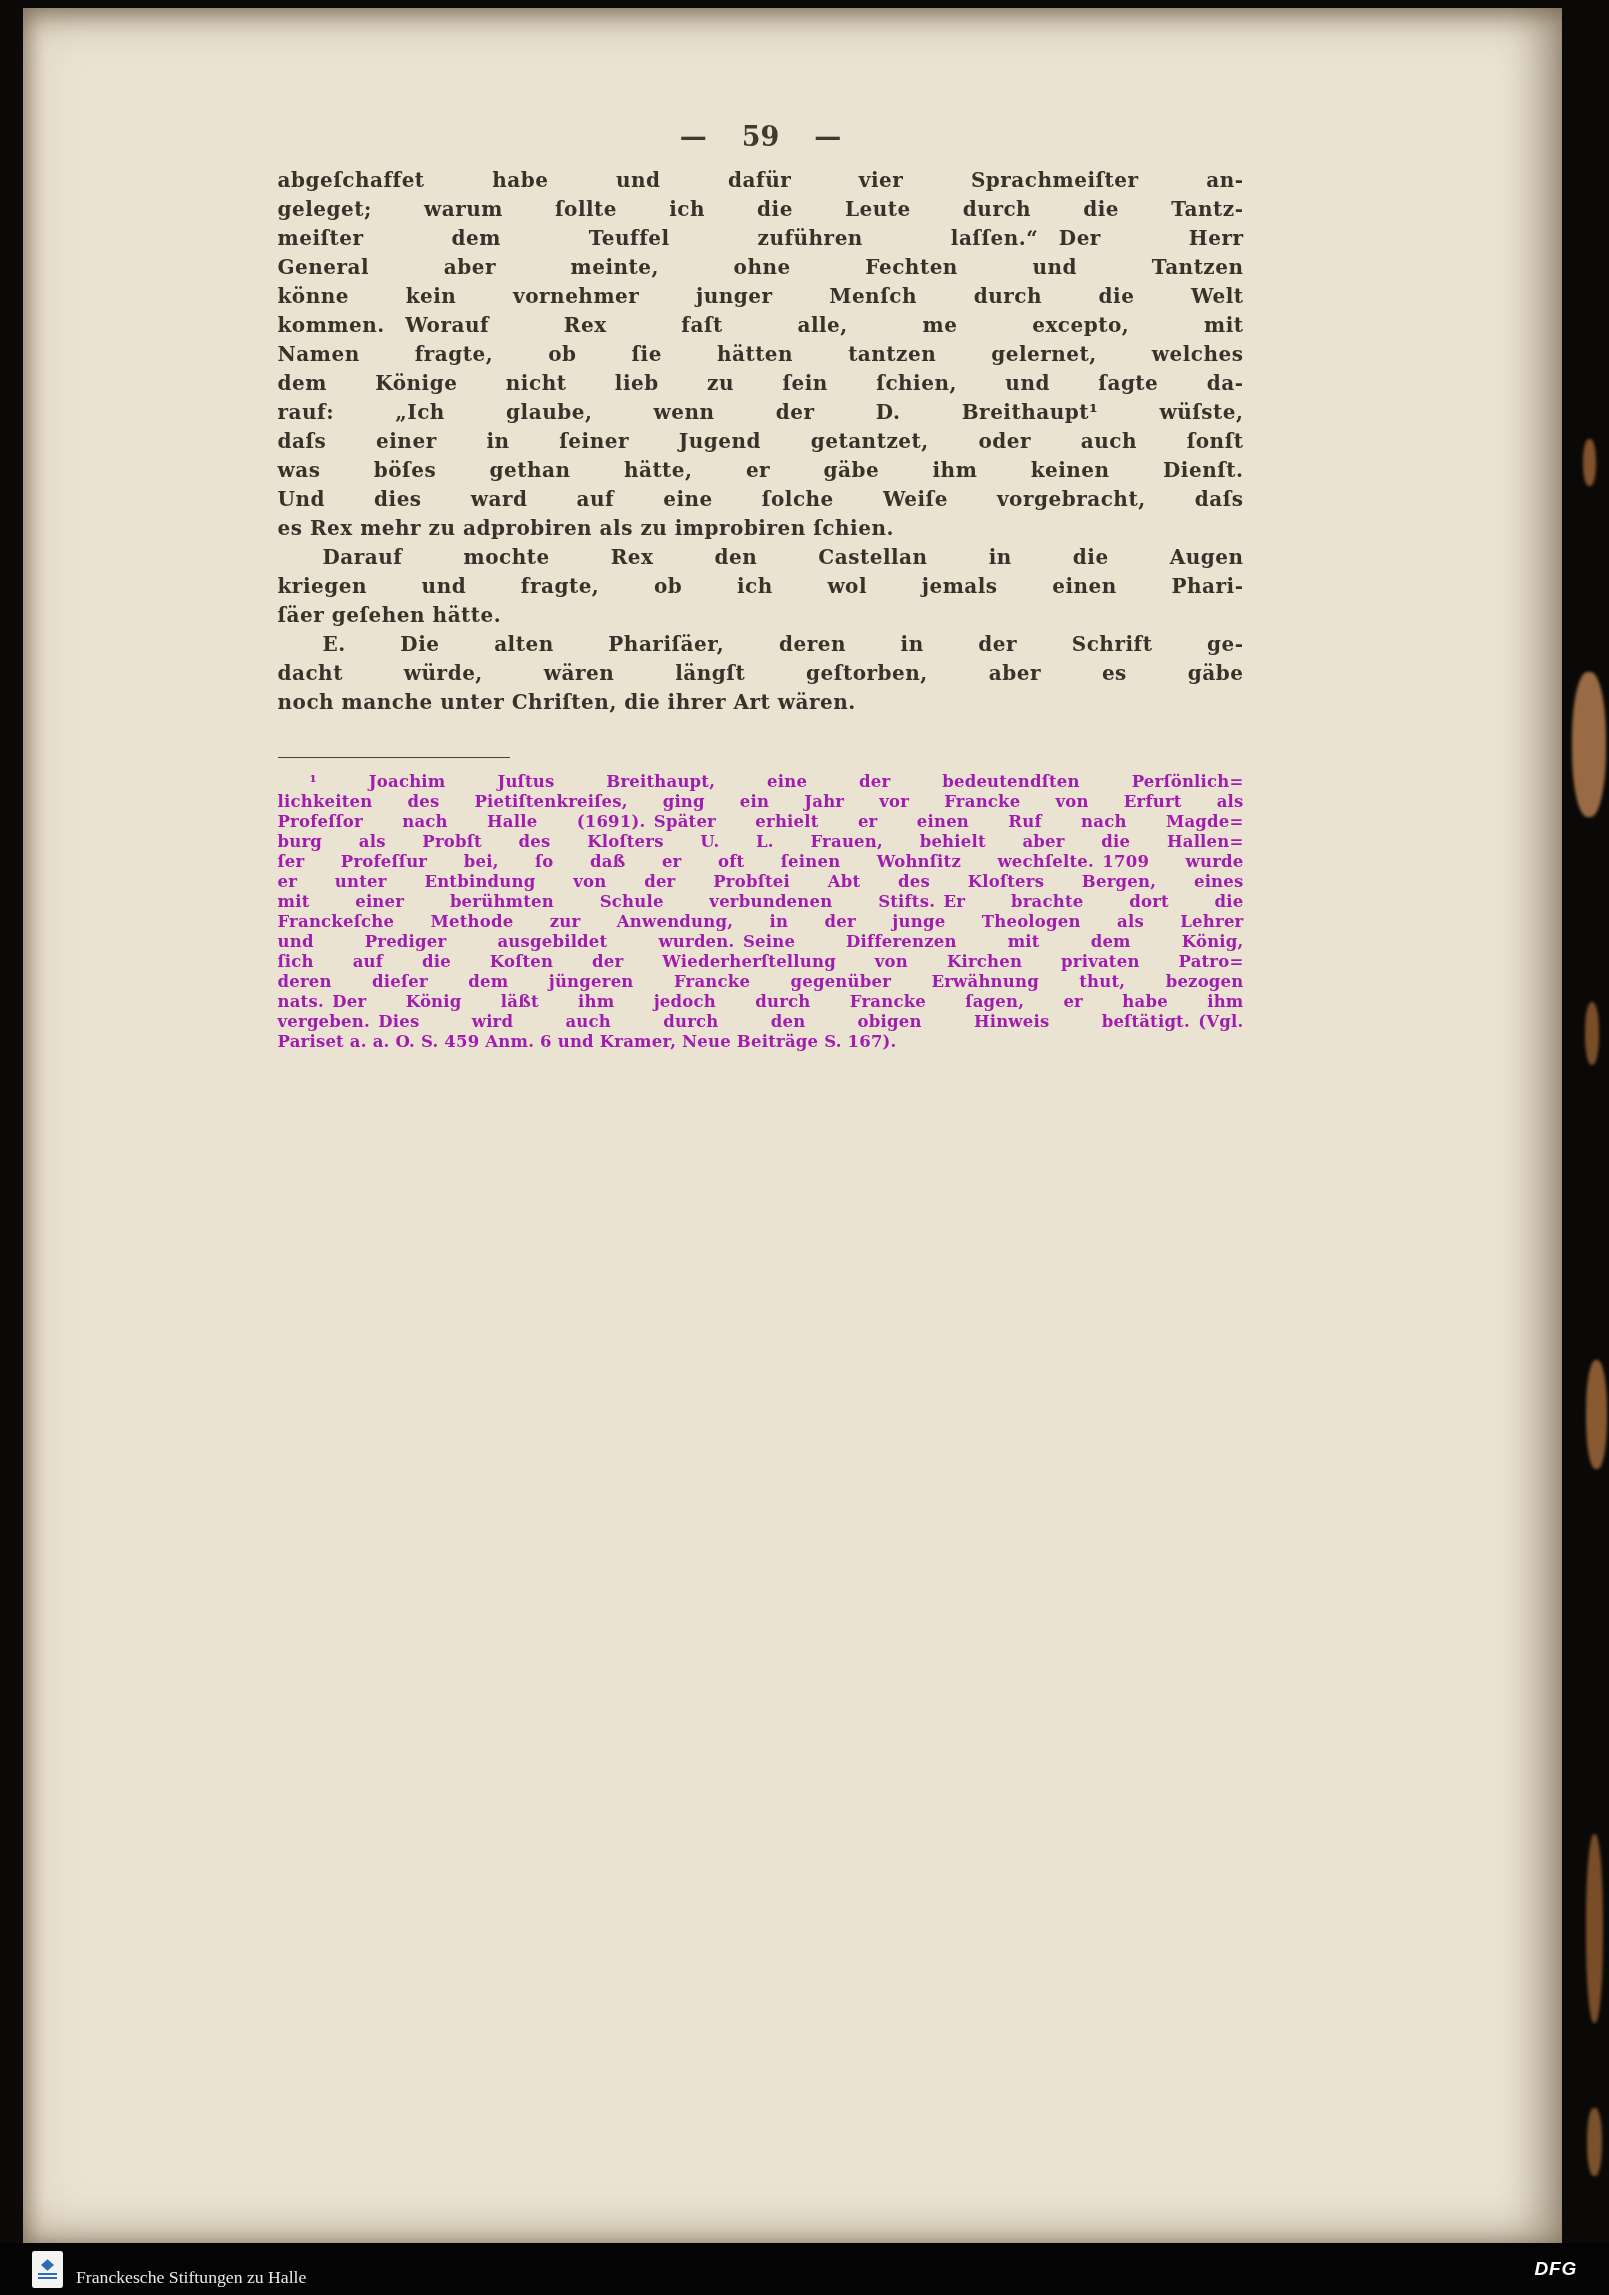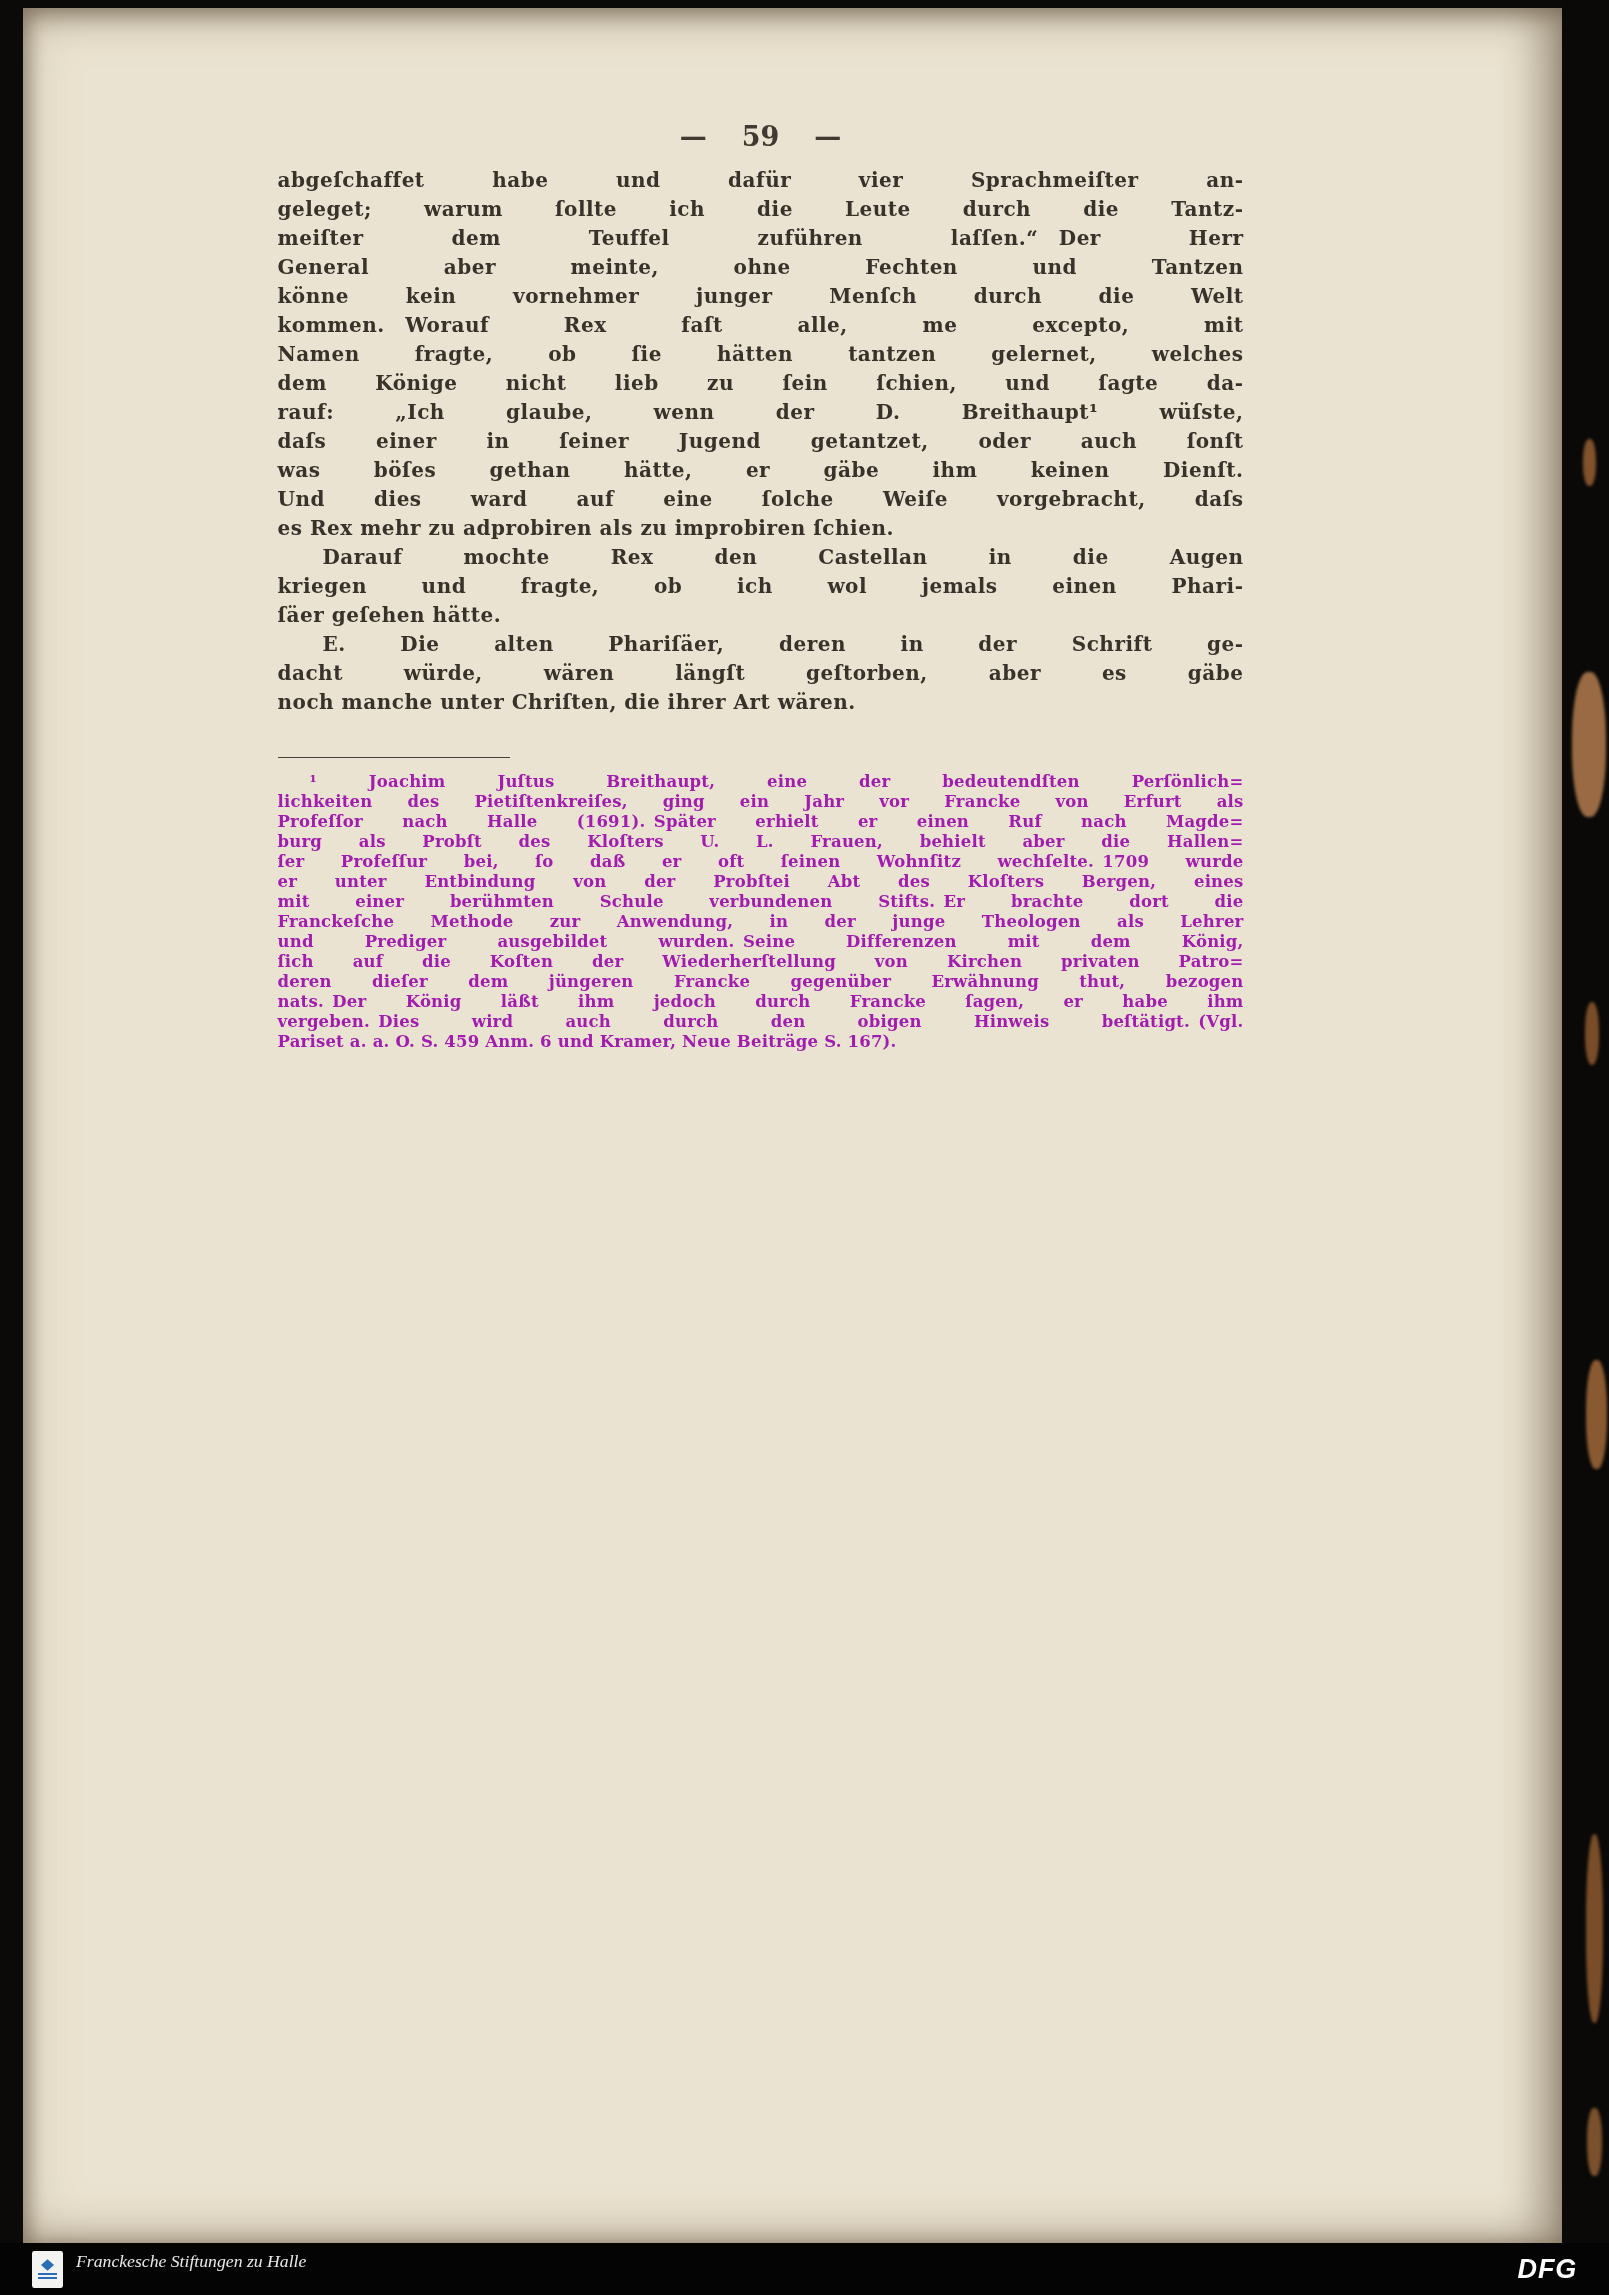--- a/index.html
+++ b/index.html
@@ -34,29 +34,29 @@
   .wear{position:absolute;border-radius:45%;filter:blur(1.6px);}
   .w1{right:13px;top:439px;width:13px;height:47px;background:rgba(150,95,50,.85);}
   .w2{right:3.2px;top:672px;width:34px;height:145px;background:rgba(168,118,74,.9);}
   .w3{right:9.7px;top:1002px;width:14.5px;height:63px;background:rgba(150,95,50,.8);}
   .w4{right:2.4px;top:1360px;width:21px;height:109px;background:rgba(160,105,58,.85);}
   .w5{right:5.6px;top:1834px;width:17.7px;height:189px;background:rgba(150,95,50,.8);}
   .w6{right:7.2px;top:2108px;width:14.5px;height:68px;background:rgba(160,105,58,.75);}
   
   .footer-bar{position:absolute;left:0;right:0;bottom:0;height:52px;background:#040404;
         display:flex;align-items:center;justify-content:space-between;padding:0 32px;box-sizing:border-box;}
-  .footer-left{display:flex;align-items:flex-start;gap:13px;font-style:italic;}
+  .footer-left{display:flex;align-items:flex-end;gap:13px;}
   .logo{width:31px;height:37px;background:#f3f3f1;border-radius:2.4px;
         display:flex;flex-direction:column;align-items:center;justify-content:center;gap:2.4px;}
   .emblem{width:13px;height:11.3px;background:#2a6db5;
         clip-path:polygon(50% 0,100% 50%,50% 100%,0 50%);}
   .logoline{width:19.3px;height:1.6px;background:#2a6db5;}
   .lib{font-family:"Liberation Serif","DejaVu Serif",serif;font-size:17.7px;color:#e9e9e9;}
   .dfg{font-family:"Liberation Sans","DejaVu Sans",sans-serif;font-weight:bold;
-        font-size:27px;letter-spacing:0.8px;color:#fff;font-style:italic;}
+        font-size:19px;letter-spacing:0.8px;color:#fff;font-style:italic;}
 </style>
 </head>
 <body>
 
 <div class="scan">
 
   <div class="page">
 
     <div class="page-number">
       <span>—</span>

